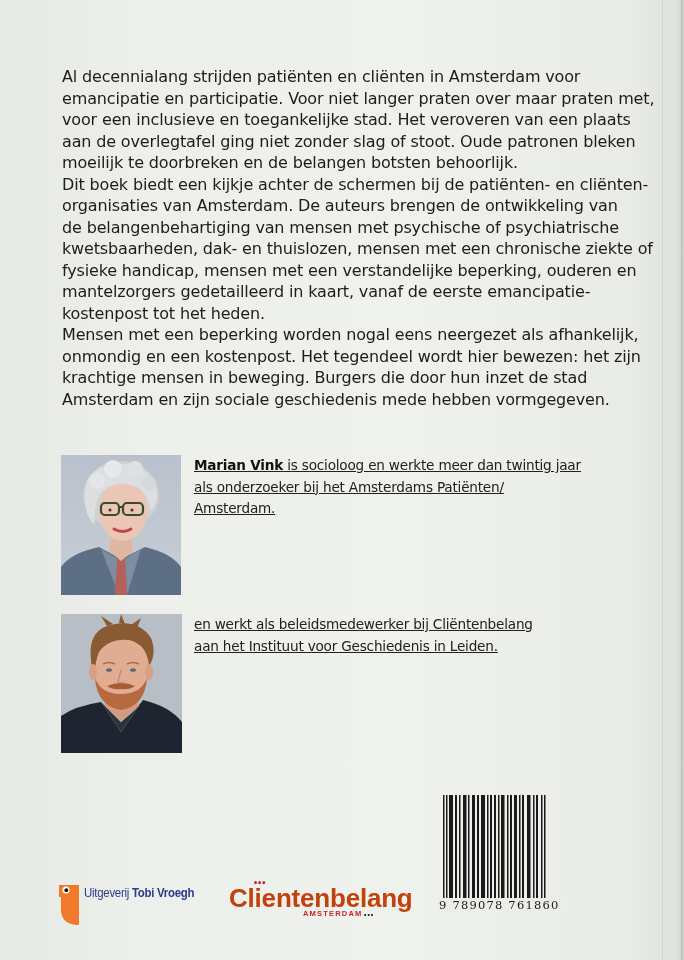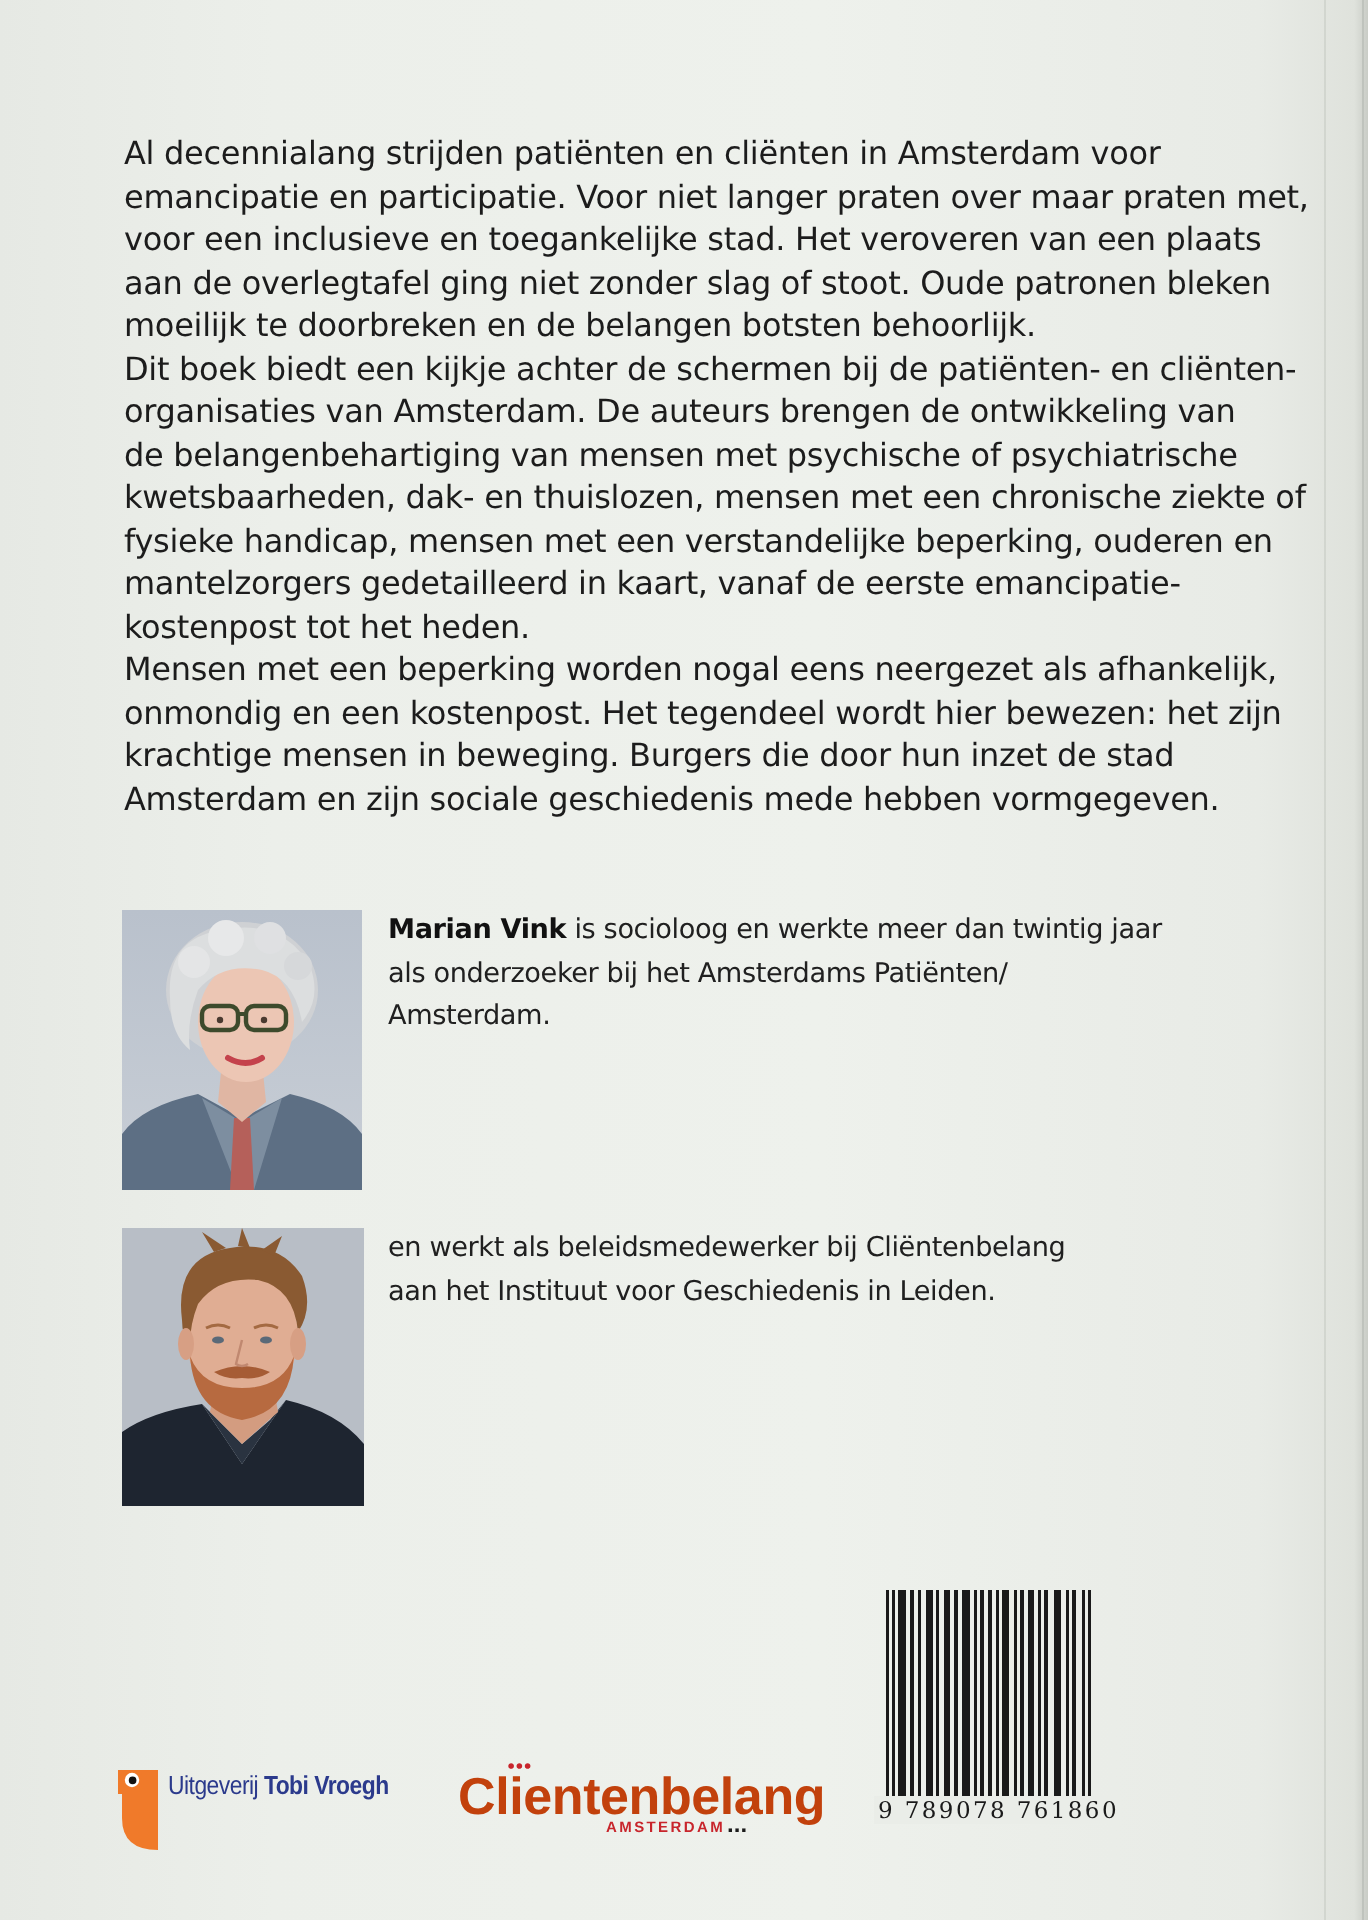--- a/index.html
+++ b/index.html
@@ -33,21 +33,21 @@
     }
     .author .photo {
       position: absolute; left: 0; top: 0; width: 120px; height: 140px;
       overflow: hidden;
     }
     .author .bio {
       position: absolute; left: 133px; top: 0; width: 440px;
       font-size: 13.6px; line-height: 21.5px; letter-spacing: -0.2px;
       color: #202020;
     }
-    .author .bio .line { display: block; white-space: nowrap; }
+    .author .bio .line { display: block; white-space: nowrap; text-decoration: underline; }
     .author .bio b { font-weight: bold; color: #111; }
     .author-1 { top: 455px; }
     .author-2 { top: 614px; }
     .author-2 .photo { width: 121px; height: 139px; }
 
     .publisher {
       position: absolute; left: 57px; top: 883px; height: 50px; width: 160px;
     }
     .pub-logo {
       position: absolute; left: 0; top: 0; width: 24px; height: 42px;

